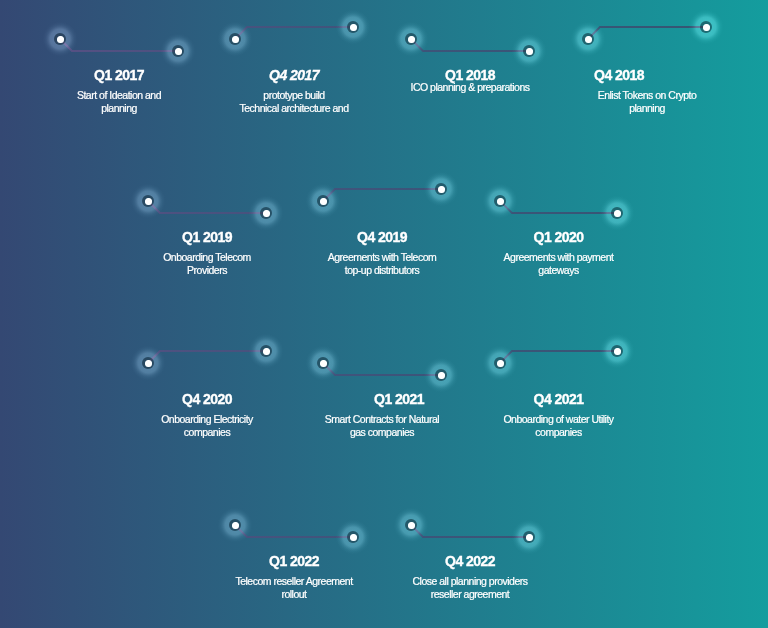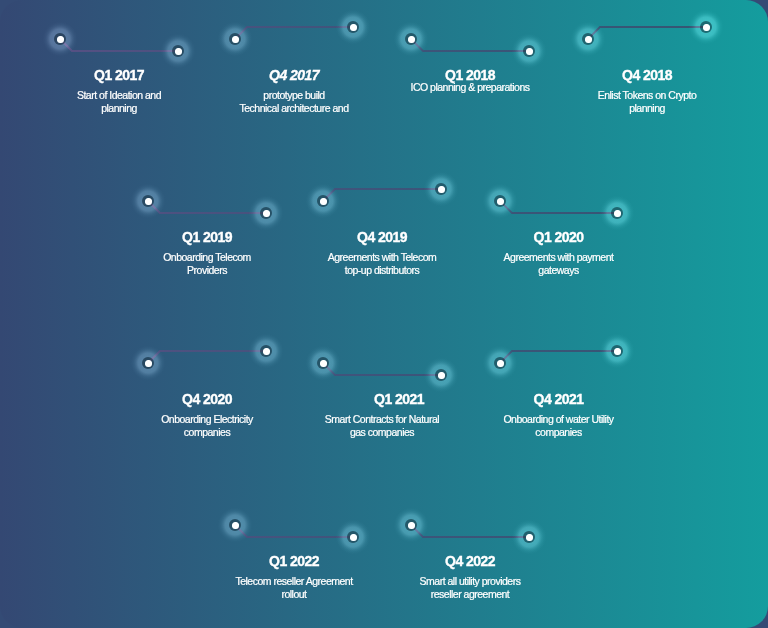--- a/index.html
+++ b/index.html
@@ -31,21 +31,21 @@
   svg.conn { position:absolute; left:0; top:0; overflow:visible; pointer-events:none; }
   .title { position:absolute; color:#fff; font-weight:bold; font-size:14px; text-align:center;
            letter-spacing:-0.55px; white-space:nowrap; line-height:14px;
            -webkit-text-stroke:0.35px #ffffff; }
   .desc { position:absolute; color:#fff; font-size:10.5px; letter-spacing:-0.5px; text-align:center;
           line-height:13px; -webkit-text-stroke:0.22px #ffffff; }
 </style>
 </head>
 <body>
 
-<div id="stage" style="background: linear-gradient(to right, rgb(52, 72, 115) 0%, rgb(20, 157, 158) 100%); border-radius: 22px;">
+<div id="stage" style="background: linear-gradient(to right, rgb(52, 72, 115) 0%, rgb(20, 157, 158) 100%);">
   <svg class="conn" id="conn-layer" width="768" height="628">
     <defs>
       <linearGradient id="lineGrad" x1="0" y1="0" x2="768" y2="0" gradientUnits="userSpaceOnUse">
         <stop offset="0" stop-color="#5a4f85"></stop>
         <stop offset="0.5" stop-color="#3e547a"></stop>
         <stop offset="1" stop-color="#345672"></stop>
       </linearGradient>
     </defs>
   <path d="M 60 39 L 72 51 L 178 51" stroke="url(#lineGrad)" stroke-width="1.9" fill="none"></path>
       <path d="M 235 39 L 247 27 L 353 27" stroke="url(#lineGrad)" stroke-width="1.9" fill="none"></path>
@@ -120,21 +120,21 @@
       </div>
       <div class="title" style="left: 194px; top: 68px; width: 200px; font-style: italic;">Q4 2017</div>
       <div class="desc" style="left: 194px; top: 89px; width: 200px;">
         <div>prototype build</div>
         <div>Technical architecture and</div>
       </div>
       <div class="title" style="left: 370px; top: 68px; width: 200px;">Q1 2018</div>
       <div class="desc" style="left: 370px; top: 81px; width: 200px;">
         <div>ICO planning &amp; preparations</div>
       </div>
-      <div class="title" style="left: 547px; top: 68px; width: 200px;">Q4 2018</div>
+      <div class="title" style="left: 519px; top: 68px; width: 200px;">Q4 2018</div>
       <div class="desc" style="left: 547px; top: 89px; width: 200px;">
         <div>Enlist Tokens on Crypto</div>
         <div>planning</div>
       </div>
       <div class="title" style="left: 107px; top: 230px; width: 200px;">Q1 2019</div>
       <div class="desc" style="left: 107px; top: 251px; width: 200px;">
         <div>Onboarding Telecom</div>
         <div>Providers</div>
       </div>
       <div class="title" style="left: 282px; top: 230px; width: 200px;">Q4 2019</div>
@@ -162,17 +162,17 @@
         <div>Onboarding of water Utility</div>
         <div>companies</div>
       </div>
       <div class="title" style="left: 194px; top: 554px; width: 200px;">Q1 2022</div>
       <div class="desc" style="left: 194px; top: 575px; width: 200px;">
         <div>Telecom reseller Agreement</div>
         <div>rollout</div>
       </div>
       <div class="title" style="left: 370px; top: 554px; width: 200px;">Q4 2022</div>
       <div class="desc" style="left: 370px; top: 575px; width: 200px;">
-        <div>Smart all utility providers</div>
+        <div>Close all planning providers</div>
         <div>reseller agreement</div>
       </div>
     </div>
 </div>
 
 </body></html>

